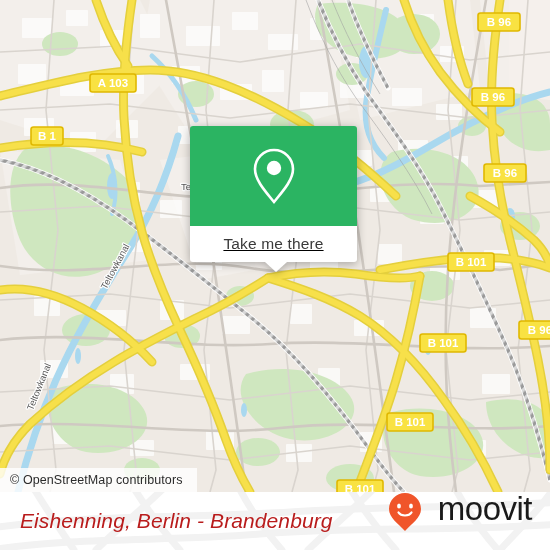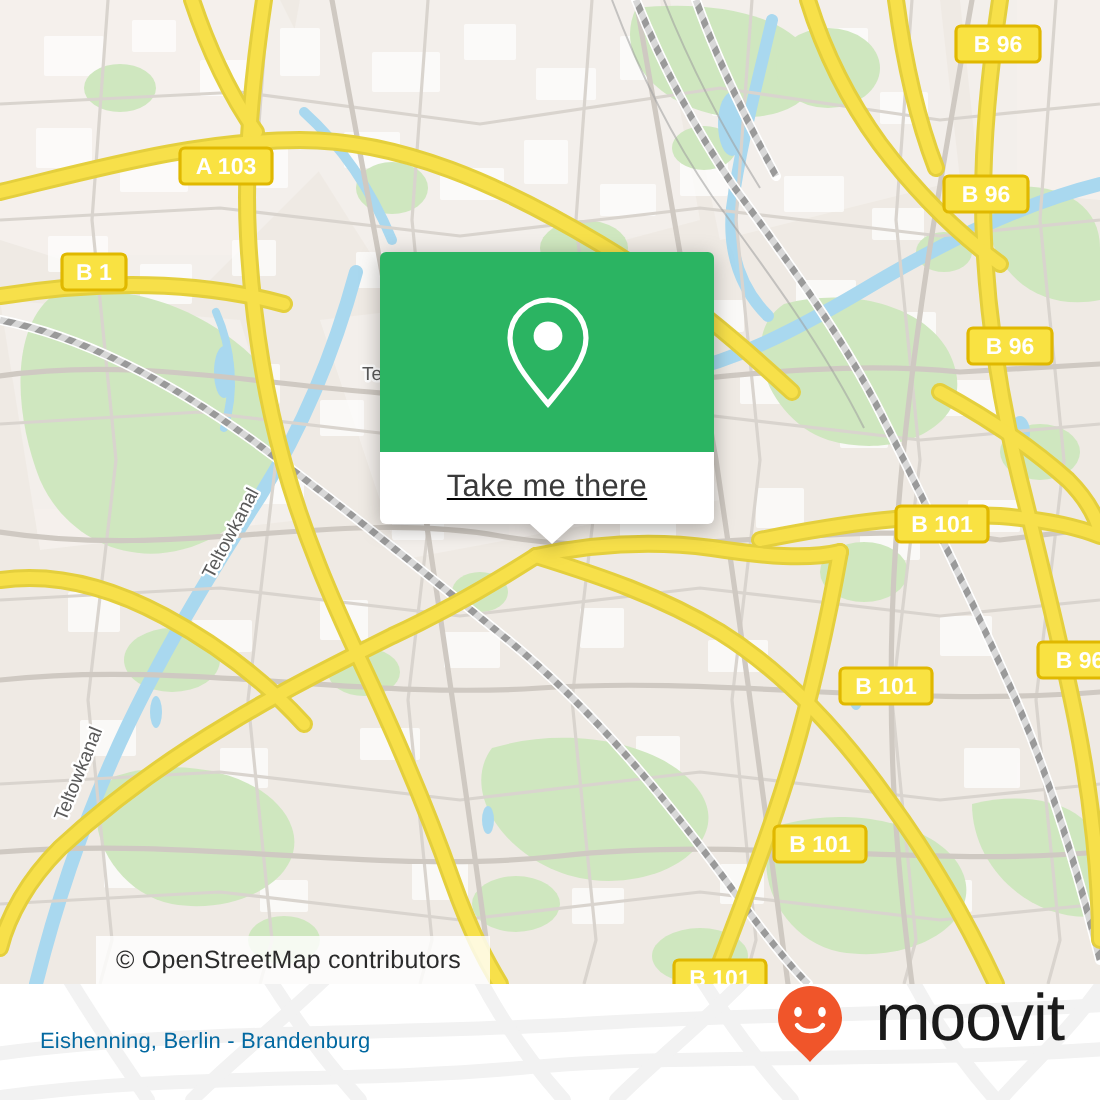--- a/index.html
+++ b/index.html
@@ -40,21 +40,20 @@
     height: 24px;
     display: flex;
     align-items: center;
     padding: 0 14px 0 10px;
     background: rgba(255,255,255,0.80);
     font-size: 12.5px;
     color: #2b2b2b;
     letter-spacing: 0.1px;
     white-space: nowrap;
     z-index: 30;
-    margin-left: 48px;
   }
 
   
   #popup {
     position: absolute;
     left: 190px;
     top: 126px;
     width: 167px;
     z-index: 40;
     filter: drop-shadow(0 2px 5px rgba(0,0,0,0.30));
@@ -108,24 +107,25 @@
     width: 550px; height: 58px;
     opacity: 1;
   }
   #footer-title {
     position: absolute;
     left: 20px;
     top: 0;
     height: 58px;
     display: flex;
     align-items: center;
-    font-size: 11px;
-    color: #0369a1;
+    font-size: 21px;
+    color: #b91c1c;
     letter-spacing: 0.1px;
     white-space: nowrap;
+    font-style: italic;
   }
   #brand {
     position: absolute;
     right: 18px;
     top: 0;
     height: 58px;
     display: flex;
     gap: 16px;
   }
   #brand-word {

